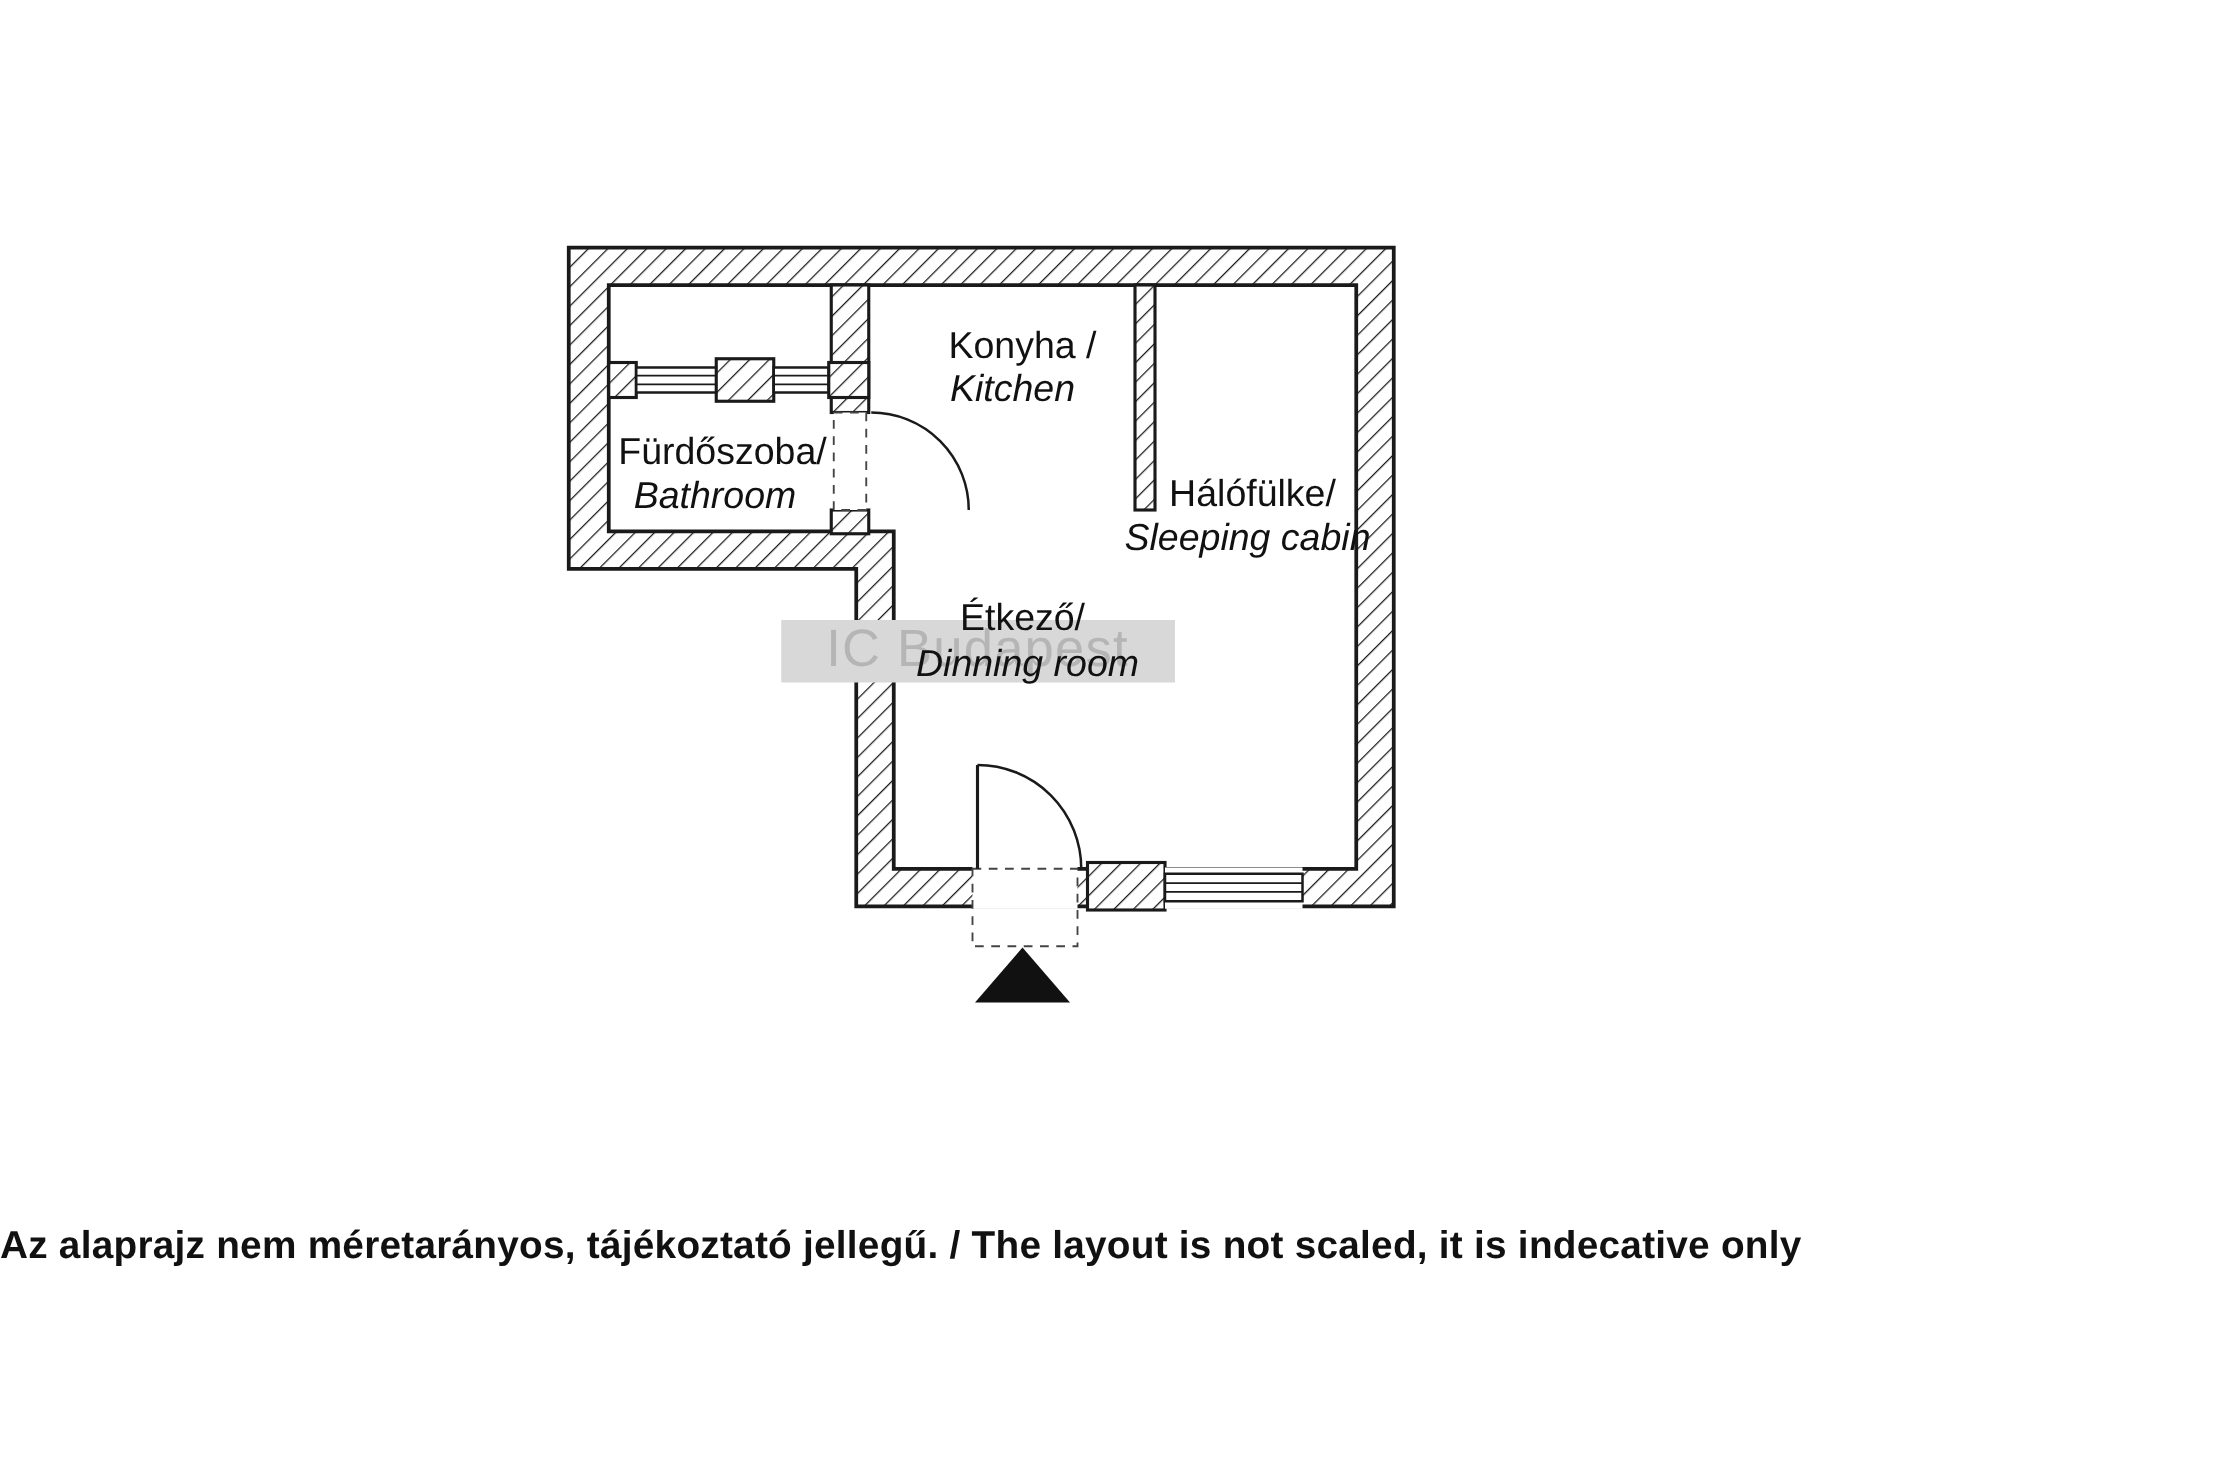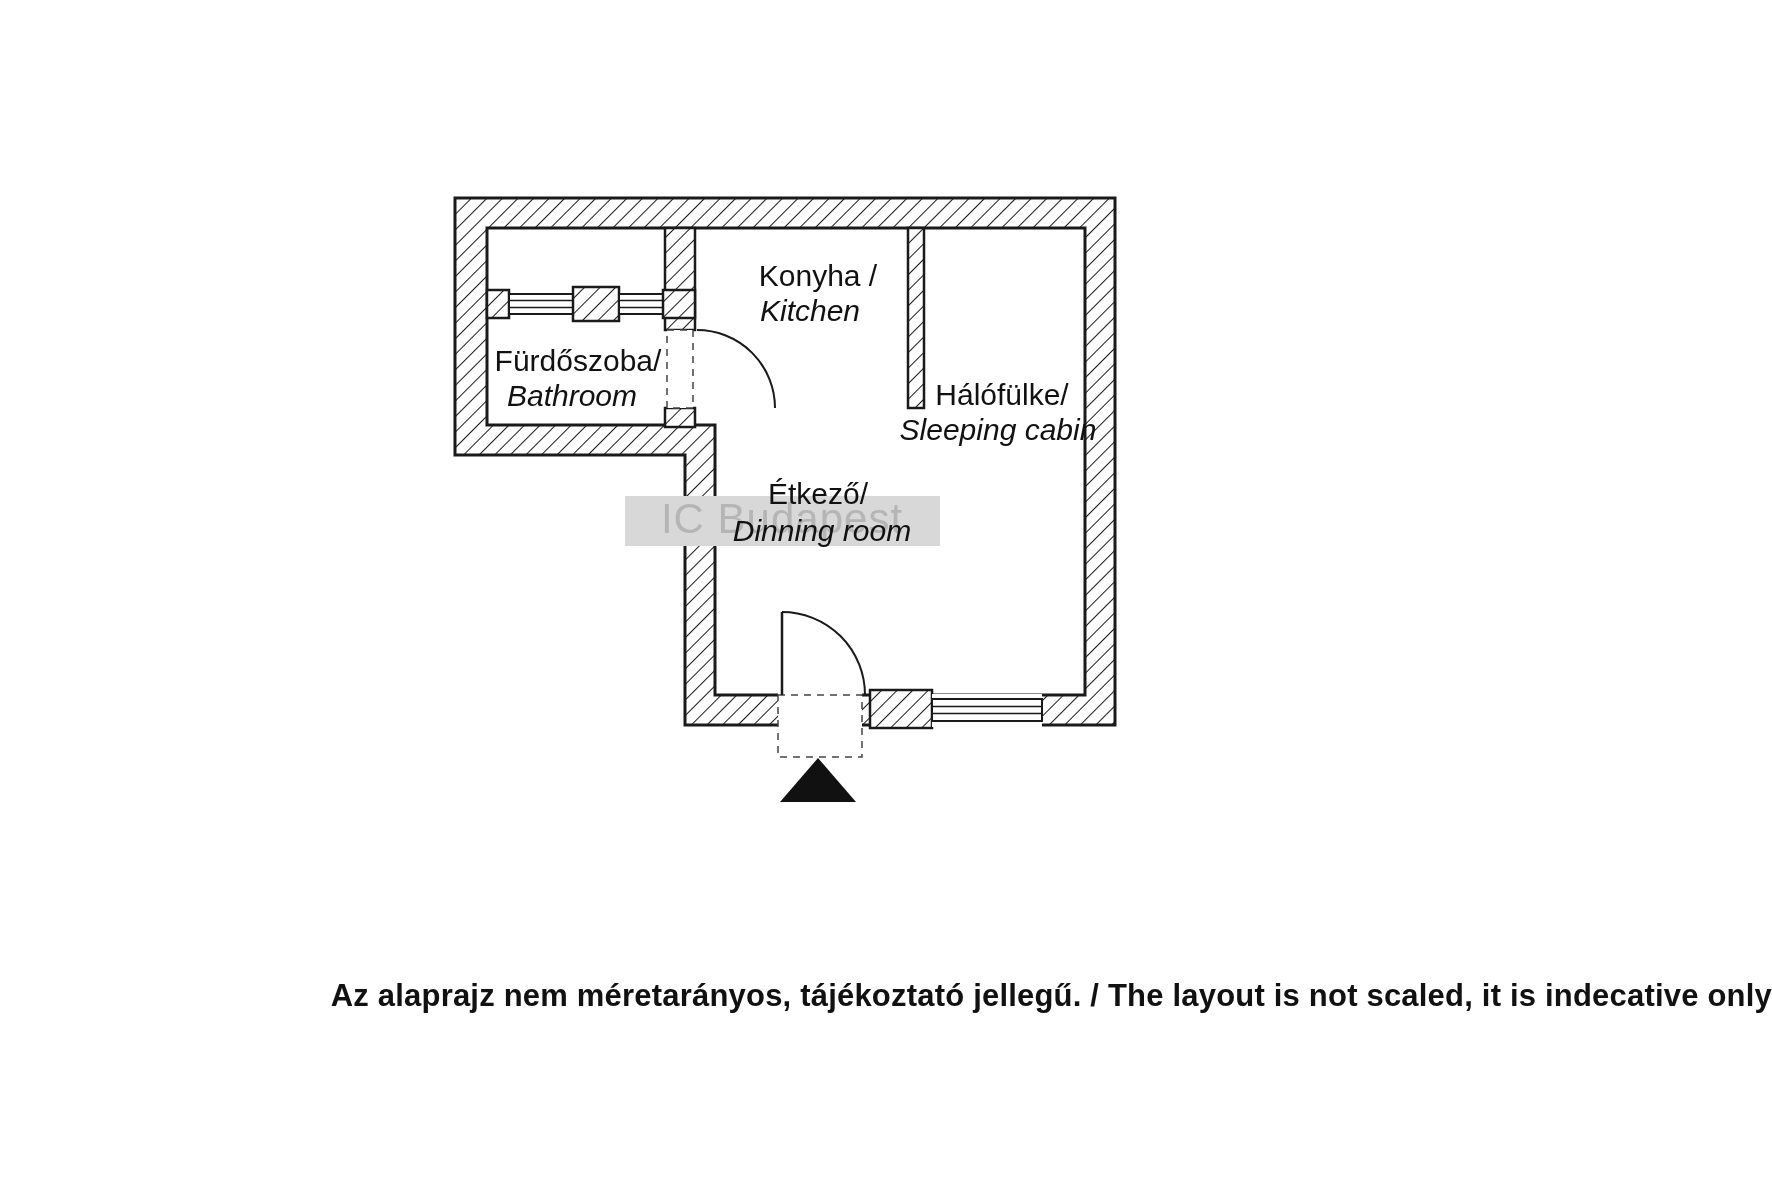--- a/index.html
+++ b/index.html
@@ -10,21 +10,21 @@
     background: #ffffff;
     overflow: hidden;
     font-family: "Liberation Sans", sans-serif;
   }
   .plan-svg { position: absolute; left: 0; top: 0; }
   .caption {
     position: absolute;
     left: 0;
     top: 978px;
     width: 100%;
-    text-align: right;
+    text-align: left;
     font-size: 31px;
     font-weight: 600;
     color: #111111;
     letter-spacing: 0.2px;
   }
   text.room-hu {
     font-size: 30px;
     fill: #111111;
     font-family: "Liberation Sans", sans-serif;
   }

